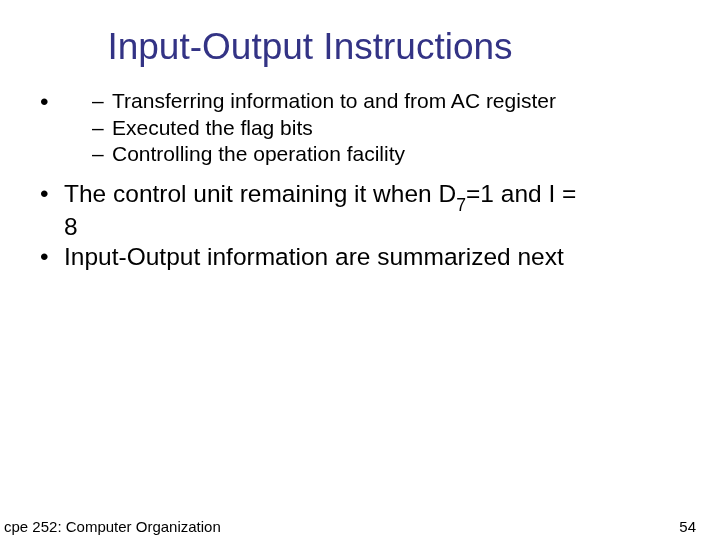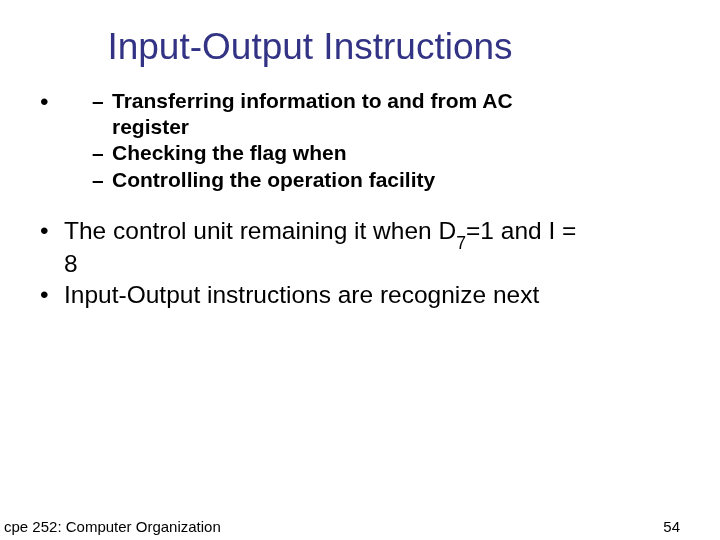--- a/index.html
+++ b/index.html
@@ -42,23 +42,22 @@
     position: relative;
   }
   ul.level1 > li::before {
     content: "•";
     position: absolute;
     left: 0;
     top: 0;
   }
   ul.level2 {
     list-style: none;
-    margin: 4px 0 25px 0;
+    margin: 4px 0 13px 0;
     padding: 0 0 0 28px;
-    font-weight: bold;
   }
   ul.level2 > li {
     font-size: 21px;
     line-height: 1.22;
     margin-bottom: 1px;
     padding-left: 20px;
     position: relative;
   }
   ul.level2 > li::before {
     content: "–";
@@ -80,43 +79,43 @@
     color: #000;
   }
   .footer-center {
     position: absolute;
     left: 4px;
     width: 720px;
     text-align: left;
   }
   .footer-num {
     position: absolute;
-    right: 40px;
+    right: 24px;
   }
 </style>
 </head>
 <body>
 
 <div class="slide">
 
   <div class="title">Input-Output Instructions</div>
 
   <div class="body">
     <ul class="level1">
       <li>
         <ul class="level2">
           <li>Transferring information to and from AC register</li>
-          <li>Checking the flag when</li>
+          <li>Executed the flag bits</li>
           <li>Controlling the operation facility</li>
         </ul>
       </li>
       <li>
         <span>The control unit remaining it when D</span><span class="sub">7</span><span>=1 and I = 8</span>
       </li>
-      <li>Input-Output instructions are recognize next</li>
+      <li>Input-Output information are summarized next</li>
     </ul>
   </div>
 
   <div class="footer">
     <div class="footer-center">cpe 252: Computer Organization</div>
     <div class="footer-num">54</div>
   </div>
 
 </div>
 

